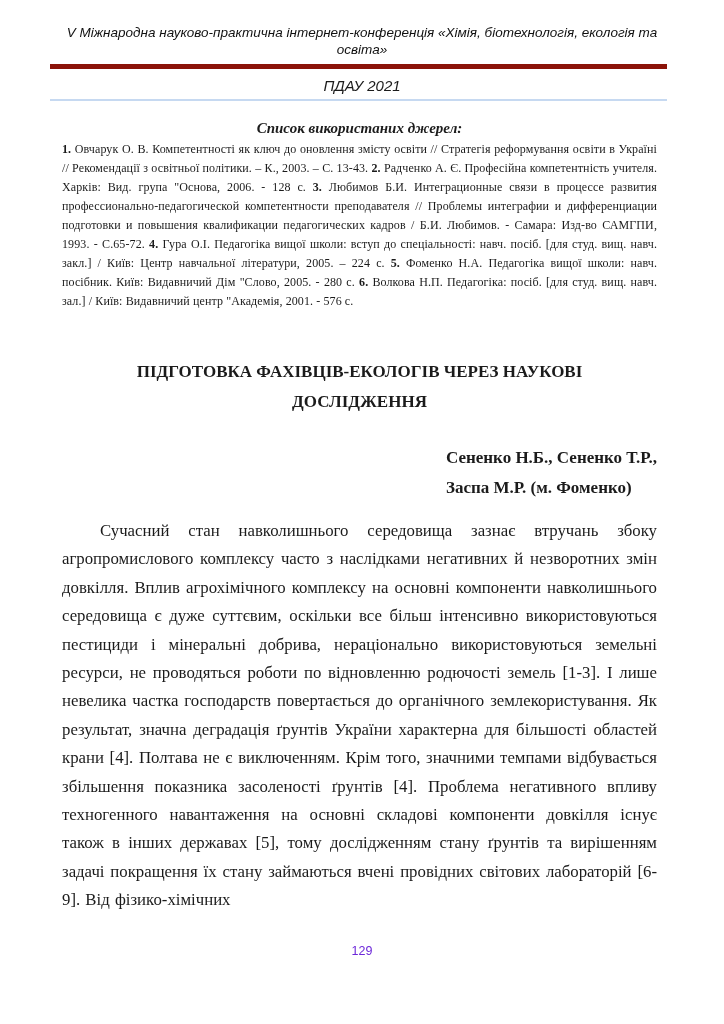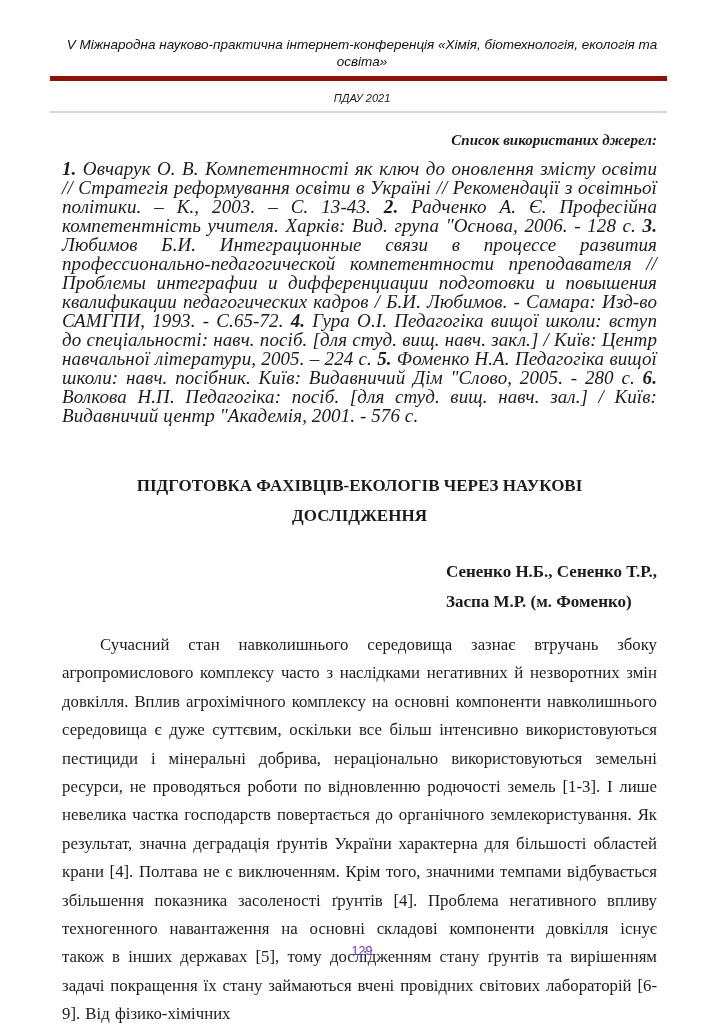--- a/index.html
+++ b/index.html
@@ -15,59 +15,58 @@
     background: #ffffff;
     color: #1b1b1b;
     overflow: hidden;
     font-family: "Liberation Serif", serif;
   }
   .content {
     margin: 0 67px 0 62px; 
   }
   
   .conf-header {
-    padding-top: 36px;
+    padding-top: 24px;
     max-width: 600px;
     margin: 0 auto;
     text-align: center;
     font-family: "Liberation Sans", sans-serif;
     font-style: italic;
     font-size: 13.5px;
     line-height: 17px;
     color: #111111;
   }
   .rule-red {
     margin: 6px 57px 0 50px; 
     height: 5px;
   }
   .journal-label {
     margin-top: 9px;
     text-align: center;
     font-family: "Liberation Sans", sans-serif;
     font-style: italic;
-    font-size: 11px;
+    font-size: 15px;
     line-height: 16px;
   }
   .rule-blue {
     margin: 5px 57px 0 50px;
     height: 2px;
   }
   
   .refs-heading {
     margin-top: 18px;
-    text-align: right;
+    text-align: center;
     font-weight: bold;
     font-style: italic;
     font-size: 15px;
     line-height: 18px;
   }
   .refs-text {
-    margin-top: 10px;
-    font-style: italic;
-    font-size: 19px;
+    margin-top: 3px;
+    font-size: 12px;
     line-height: 19px;
     text-align: justify;
     letter-spacing: 0.1px;
   }
   .refs-text .seg-bold { font-weight: bold; }
   
   .article-title {
     margin: 46px auto 12px auto;
     max-width: 520px;
     text-align: center;

